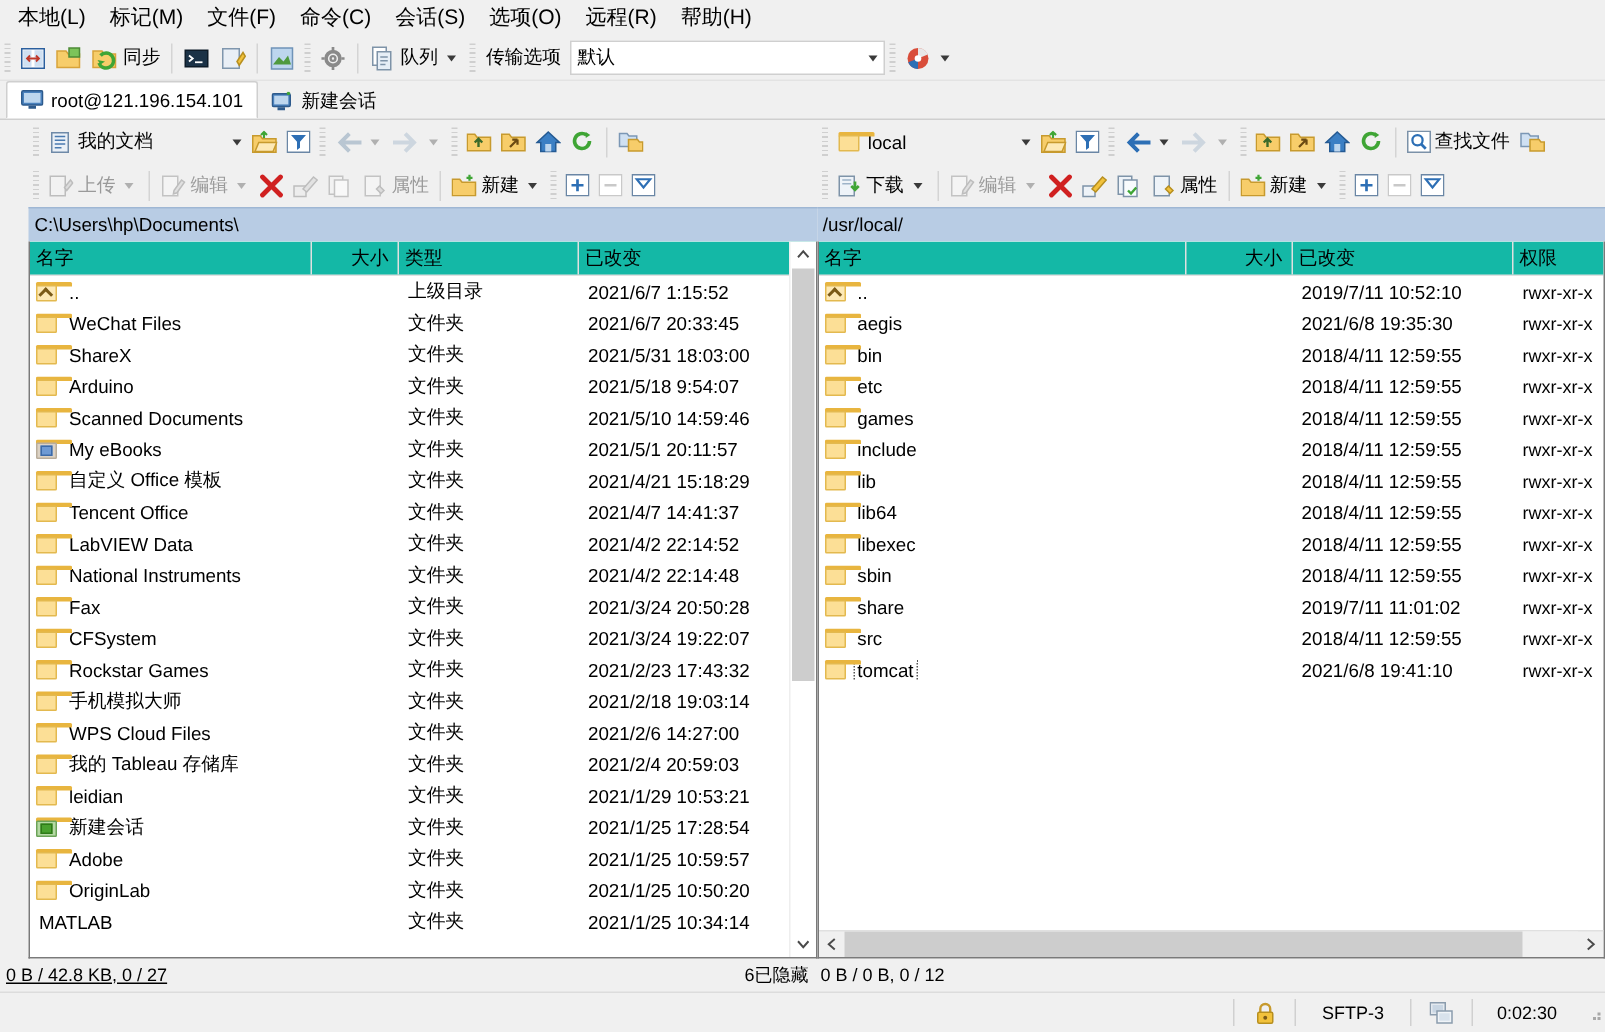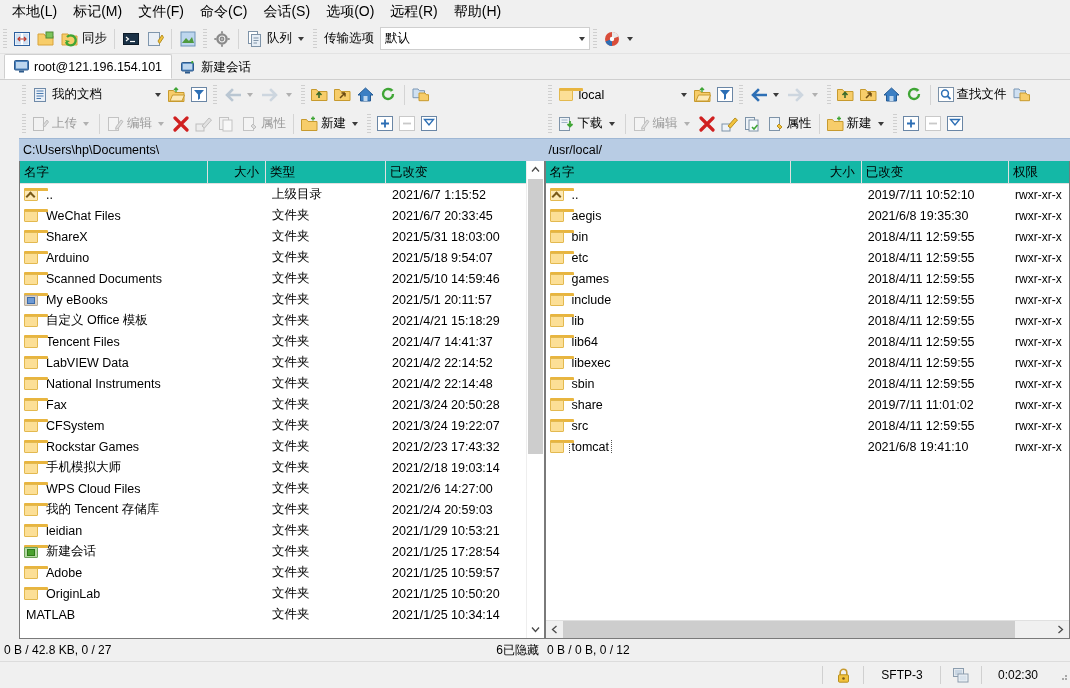--- a/index.html
+++ b/index.html
@@ -477,21 +477,21 @@
               <div class="c-size" style="width:58px"></div>
               <div class="c-type" style="width:120px">文件夹</div>
               <div class="c-changed" style="width:151px">2021/4/21  15:18:29</div>
             </div>
             <div class="row">
               <div class="c-name" style="width:188px">
                 <span class="ficon">
                   <span class="tab"></span>
                   <span class="body"></span>
                 </span>
-                <span class="namebox">Tencent Files</span>
+                <span class="namebox">Tencent Office</span>
               </div>
               <div class="c-size" style="width:58px"></div>
               <div class="c-type" style="width:120px">文件夹</div>
               <div class="c-changed" style="width:151px">2021/4/7  14:41:37</div>
             </div>
             <div class="row">
               <div class="c-name" style="width:188px">
                 <span class="ficon">
                   <span class="tab"></span>
                   <span class="body"></span>
@@ -573,21 +573,21 @@
               <div class="c-size" style="width:58px"></div>
               <div class="c-type" style="width:120px">文件夹</div>
               <div class="c-changed" style="width:151px">2021/2/6  14:27:00</div>
             </div>
             <div class="row">
               <div class="c-name" style="width:188px">
                 <span class="ficon">
                   <span class="tab"></span>
                   <span class="body"></span>
                 </span>
-                <span class="namebox">我的 Tencent 存储库</span>
+                <span class="namebox">我的 Tableau 存储库</span>
               </div>
               <div class="c-size" style="width:58px"></div>
               <div class="c-type" style="width:120px">文件夹</div>
               <div class="c-changed" style="width:151px">2021/2/4  20:59:03</div>
             </div>
             <div class="row">
               <div class="c-name" style="width:188px">
                 <span class="ficon">
                   <span class="tab"></span>
                   <span class="body"></span>
@@ -999,21 +999,21 @@
             <svg width="7" height="9" viewBox="0 0 7 9">
                 <path d="M1.5 1 L5.5 4.5 1.5 8" fill="none" stroke="#4a4a4a" stroke-width="1.3"></path>
               </svg>
           </div>
         </div>
       </div>
     </div>
   </div>
 
   <div class="statusrow">
-    <div class="st-cell" style="width:440px;padding-left:4px;">0 B / 42.8 KB,  0 / 27</div>
+    <div class="st-cell" style="width:440px;padding-left:4px;text-decoration:underline;">0 B / 42.8 KB,  0 / 27</div>
     <div class="st-cell" style="width:95px;justify-content:flex-end;padding-right:4px;">6已隐藏</div>
     <div class="st-cell" style="padding-left:4px;">0 B / 0 B,  0 / 12</div>
   </div>
 
   <div class="statusbar">
     <div style="flex:1 1 auto;"></div>
     <div class="sb-sep"></div>
     <div class="sb-cell" style="width:40px;">
       <svg width="13" height="15" viewBox="0 0 13 15">
         <path d="M3.2 7 V4.6 a3.3 3.3 0 0 1 6.6 0 V7" fill="none" stroke="#c79a2e" stroke-width="1.6"></path>

